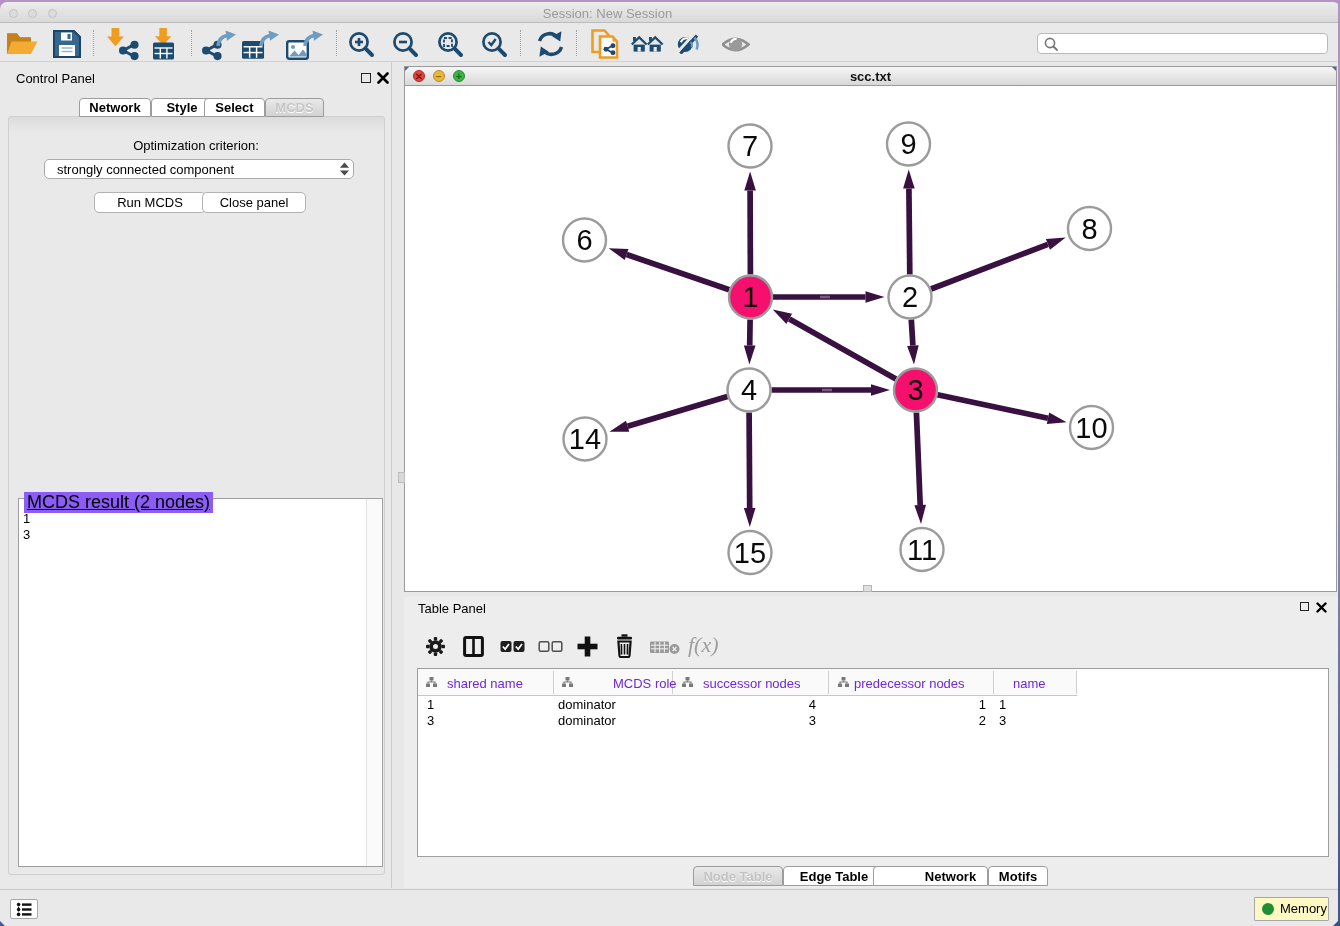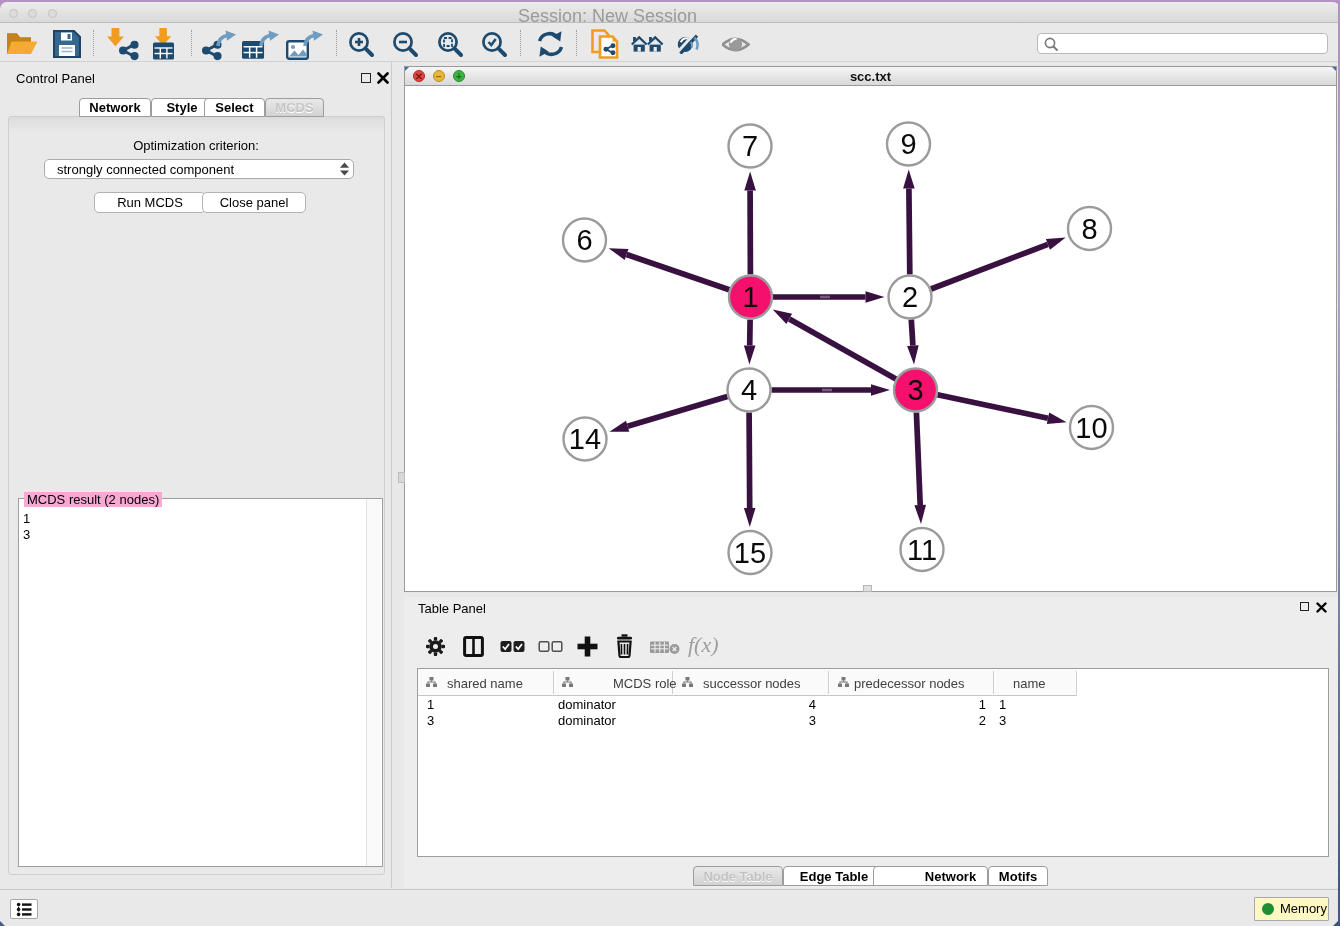--- a/index.html
+++ b/index.html
@@ -2,51 +2,51 @@
 <html><head>
 <meta charset="utf-8">
 <style>
 * { margin:0; padding:0; box-sizing:border-box; }
 html,body { width:1340px; height:926px; overflow:hidden; }
 body { font-family:"Liberation Sans", sans-serif; background:#e8e8e8; position:relative; }
 .abs { position:absolute; }
 #purple { left:0; top:0; width:1340px; height:12px; background:#b493c4; }
 #titlebar { left:0; top:2px; width:1340px; height:21px; background:linear-gradient(#ececec,#d9d9d9); border-radius:7px 7px 0 0; border-bottom:1px solid #bcbcbc; }
 #titlebar .dot { position:absolute; top:7px; width:9px; height:9px; border-radius:50%; background:#dcdcdc; border:1px solid #c3c3c3; }
-#wintitle { left:0; top:6px; width:1215px; text-align:center; font-size:18px; color:#9a9a9a; }
+#wintitle { left:0; top:6px; width:1215px; text-align:center; font-size:13px; color:#9a9a9a; }
 #toolbar { left:0; top:23px; width:1340px; height:39px; background:#e9e9e9; border-bottom:1px solid #d2d2d2; }
 .tsep { position:absolute; top:30px; height:26px; width:0; border-left:1px dotted #9f9f9f; }
 #searchbox { left:1037px; top:33px; width:291px; height:21px; background:#fff; border:1px solid #b9b9b9; border-radius:4px; }
 
 #cp { left:0; top:62px; width:392px; height:826px; background:#e9e9e9; border-right:1px solid #cccccc; }
 #cptitle { left:16px; top:71px; font-size:13px; color:#000; }
 .tab { position:absolute; top:98px; height:19px; background:#fff; border:1px solid #9c9c9c; font-weight:bold; border-radius:4px 4px 0 0; font-size:13px; color:#000; text-align:center; line-height:18px; }
 .tabsel { background:linear-gradient(#e9e9e9,#d2d2d2); color:#c6c6c6; text-shadow:0 1px 0 #fff; }
 #cppanel { left:8px; top:116px; width:377px; height:759px; background:linear-gradient(#dcdcdc 0px, #e9e9e9 16px); border:1px solid #cfcfcf; border-radius:3px; }
 #optlabel { left:0px; top:138px; width:392px; text-align:center; font-size:13px; color:#000; }
 #dropdown { left:44px; top:159px; width:310px; height:20px; background:#fff; border:1px solid #ababab; border-radius:5px; font-size:13px; line-height:20px; padding-left:12px; color:#000; }
 .btn { position:absolute; height:21px; background:#fff; border:1px solid #b2b2b2; border-radius:5px; font-size:13px; color:#000; text-align:center; line-height:19px; }
 #mcdsbox { left:18px; top:498px; width:365px; height:369px; background:#fff; border:1px solid #9e9e9e; }
-#mcdslegend { left:24px; top:492px; background:#f9a8d4; padding:0 3px; font-size:13px; color:#000; }
+#mcdslegend { left:24px; top:492px; background:#8b5cf6; padding:0 3px; font-size:18px; color:#000;text-decoration:underline; }
 #mcdstext { left:23px; top:511px; font-size:13px; color:#000; line-height:16px; }
 #mcdssb { left:366px; top:499px; width:15px; height:367px; background:#fafafa; border-left:1px solid #e2e2e2; }
 
 #netframe { left:404px; top:66px; width:933px; height:526px; background:#fff; border:1px solid #9a9a9a; }
 #nettitle { left:404px; top:66px; width:933px; height:20px; background:linear-gradient(#f6f6f6,#d8d8d8); border:1px solid #9a9a9a; border-bottom:1px solid #9a9a9a; }
 #nettitletext { left:404px; top:69px; width:933px; text-align:center; font-size:13px; font-weight:bold; color:#111; }
 .tl { position:absolute; top:70px; width:12px; height:12px; border-radius:50%; font-size:10px; font-weight:bold; text-align:center; line-height:12px; }
 #graph { left:405px; top:87px; width:931px; height:504px; }
 #grip { left:863px; top:585px; width:9px; height:7px; background:#e0e0e0; border:1px solid #b5b5b5; }
 
 #tp { left:404px; top:597px; width:936px; height:291px; background:#ededed; }
 #tptitle { left:418px; top:601px; font-size:13px; color:#000; }
 #tbl { left:417px; top:668px; width:912px; height:189px; background:#fff; border:1px solid #9e9e9e; }
 #thead { left:418px; top:669px; width:659px; height:27px; background:#fafafa; border-bottom:1px solid #c6c6c6; }
 .thsep { position:absolute; top:671px; height:23px; width:0; border-left:1px solid #d0d0d0; }
-.th { position:absolute; top:676px; font-size:13px; color:#404040; }
+.th { position:absolute; top:676px; font-size:13px; color:#6d28d9; }
 .td { position:absolute; font-size:13px; color:#000; }
 
 .btab { position:absolute; top:866px; height:20px; background:#fff; border:1px solid #9c9c9c; border-radius:4px 4px 0 0; font-size:13px; font-weight:bold; color:#000; text-align:center; line-height:19px; }
 .btabsel { background:linear-gradient(#e9e9e9,#d2d2d2); color:#c2c2c2; text-shadow:0 1px 0 #fff; font-weight:bold; }
 
 #statusbar { left:0; top:889px; width:1340px; height:37px; background:#e9e9e9; border-top:1px solid #c8c8c8; }
 #listbtn { left:10px; top:899px; width:28px; height:20px; background:#fff; border:1px solid #a8a8a8; border-radius:2px; }
 #membtn { left:1254px; top:897px; width:75px; height:24px; background:#fef9c3; border:1px solid #a8a8a8; border-radius:1px; font-size:13px; color:#000; text-align:left; line-height:22px; }
 </style>
 </head>

